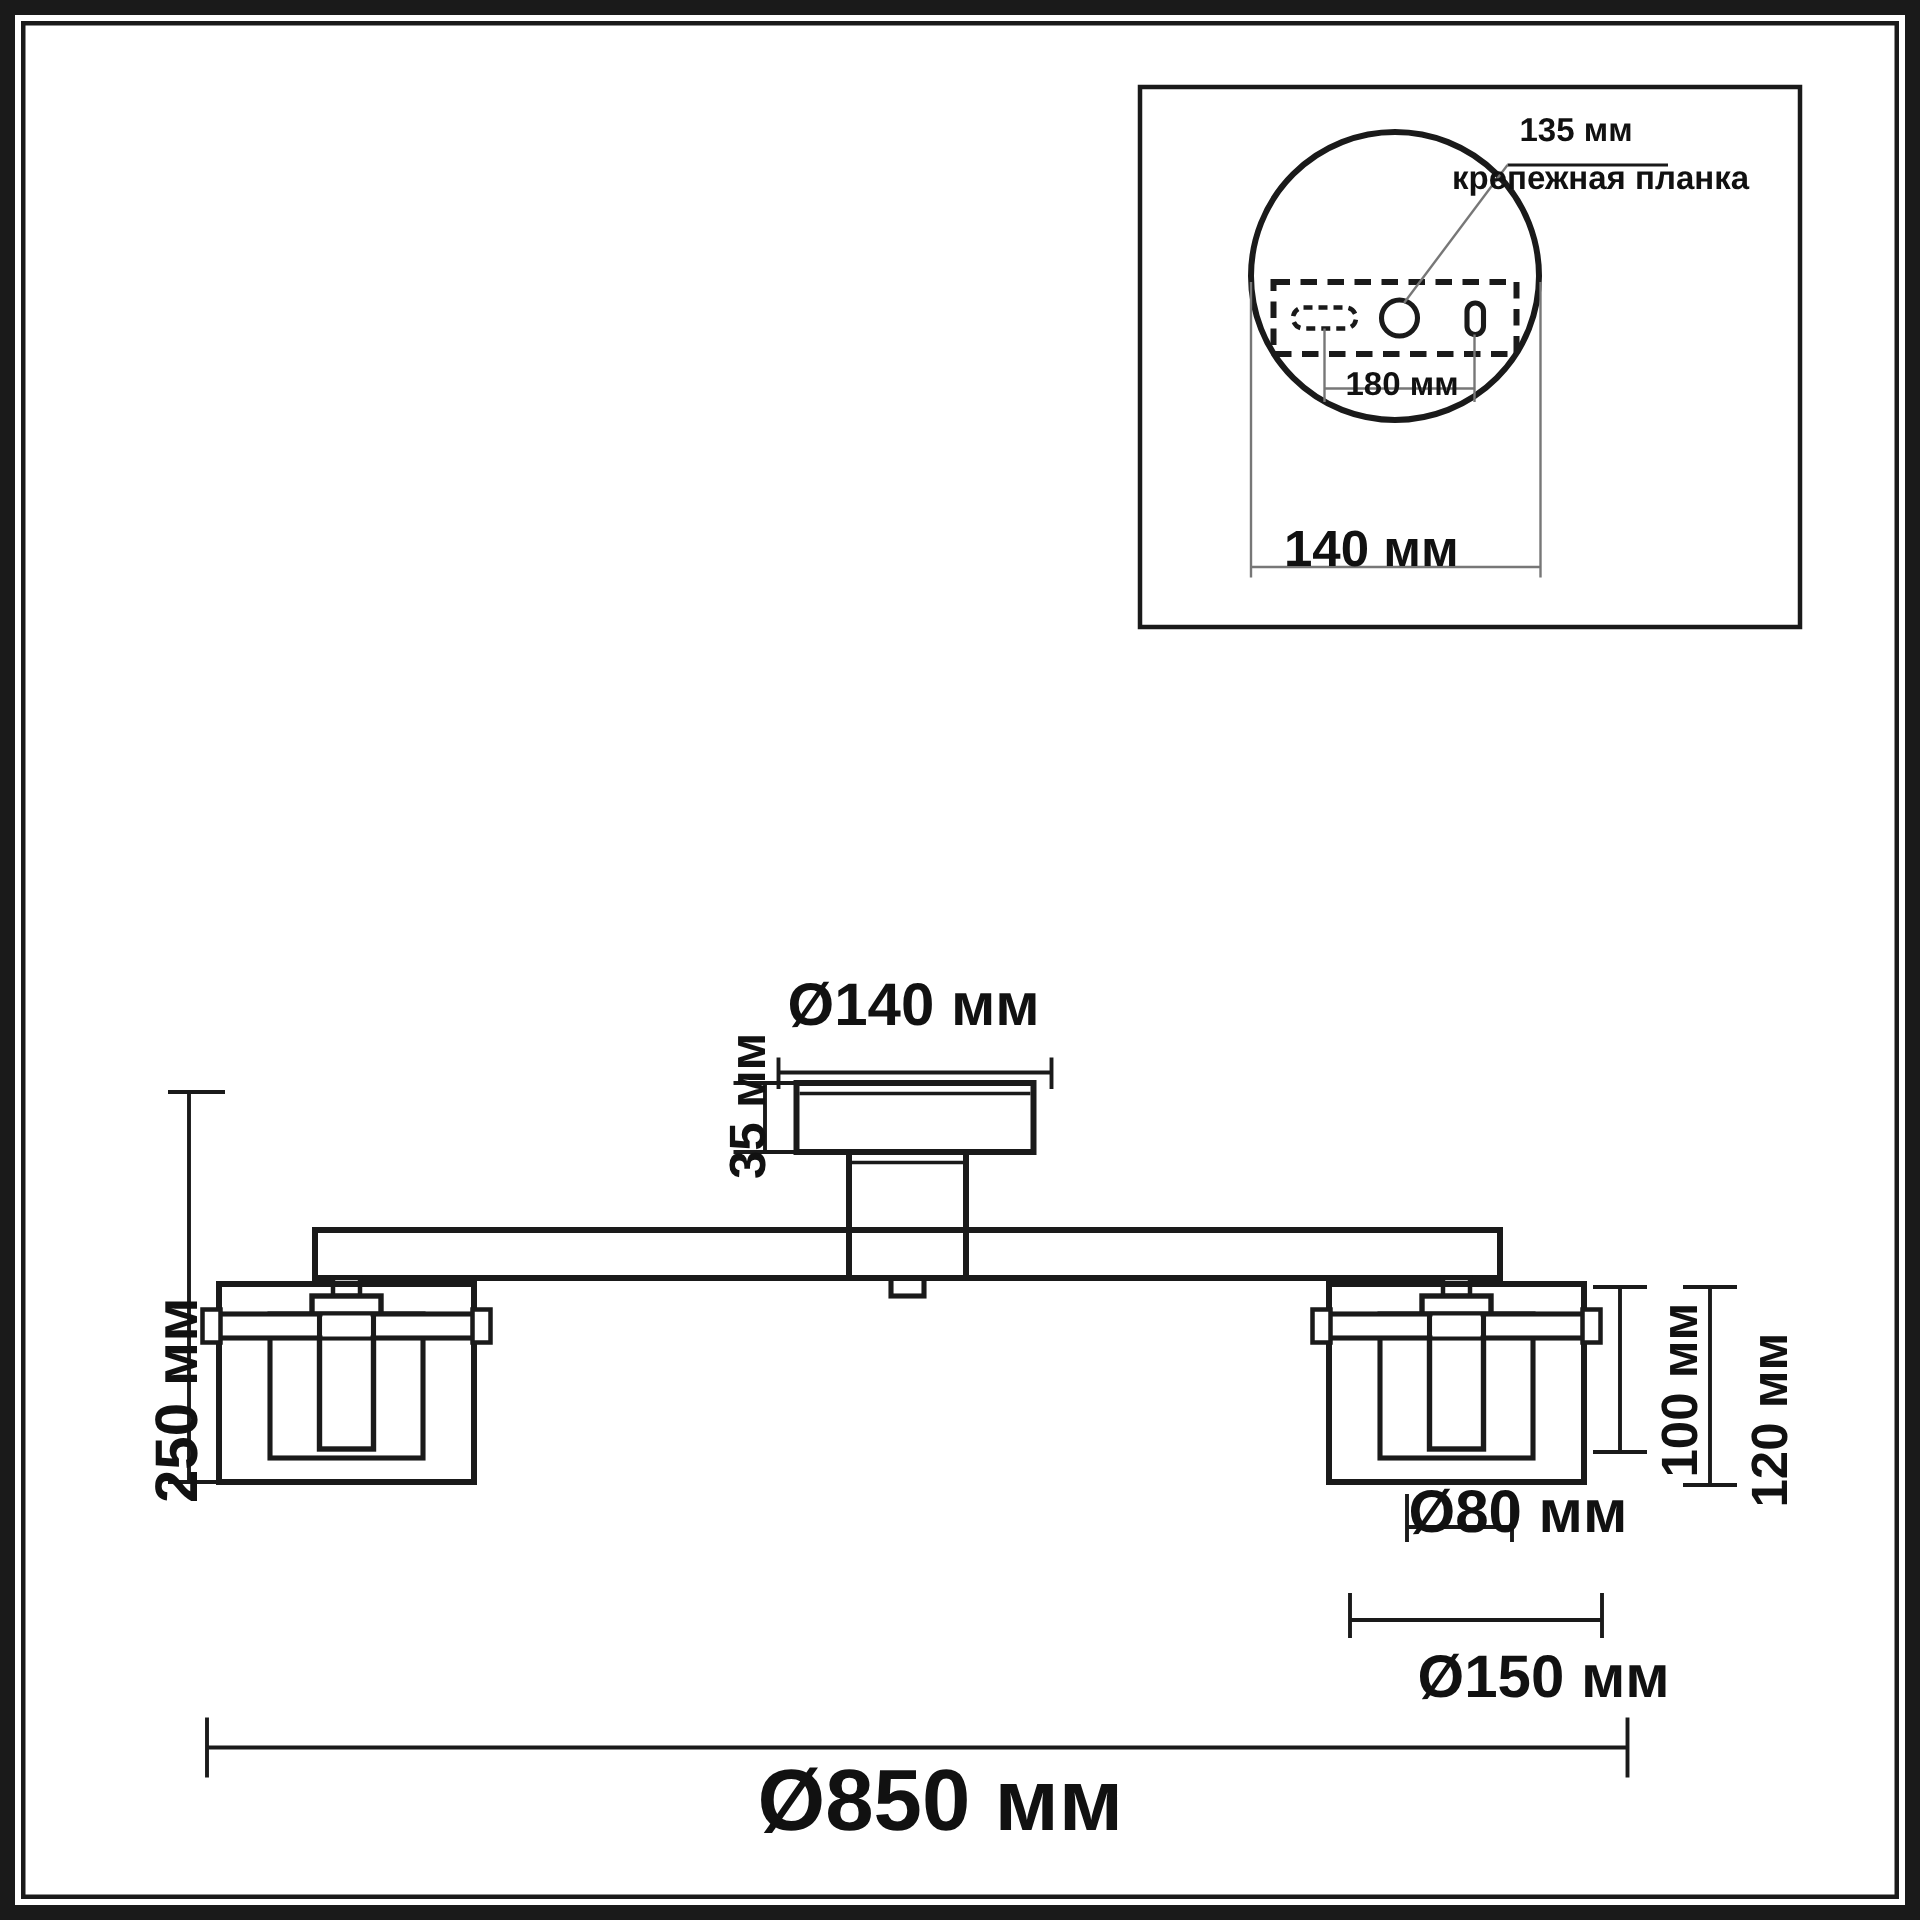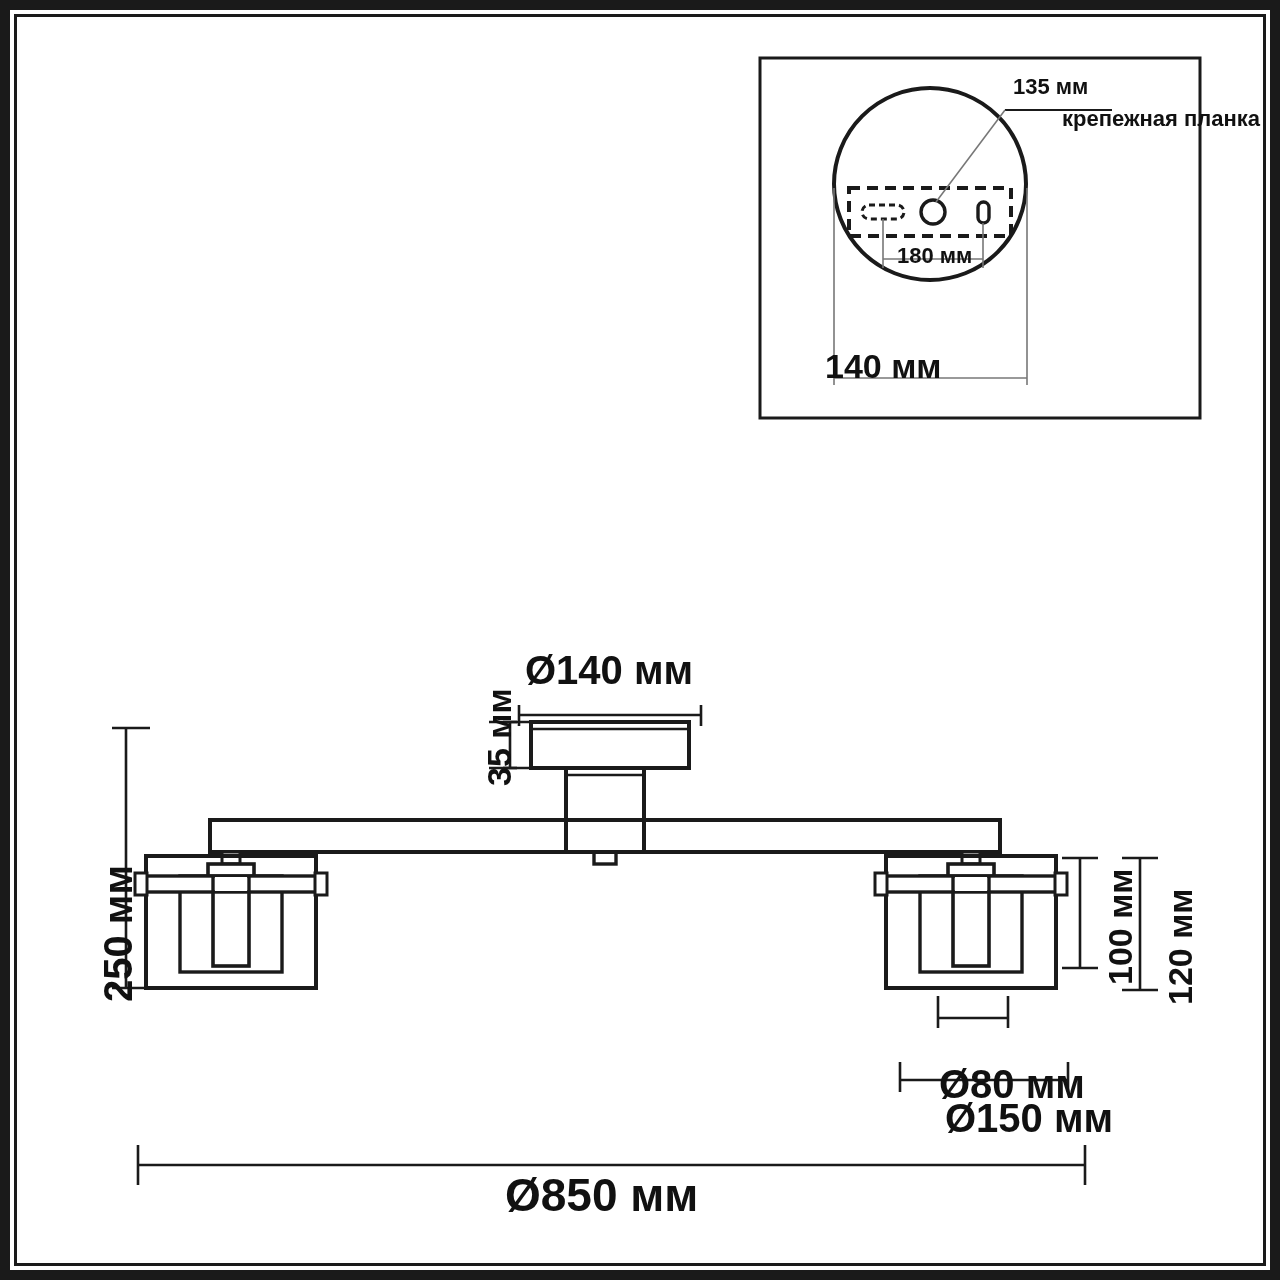--- a/index.html
+++ b/index.html
@@ -188,35 +188,35 @@
         <path d="M 138 1145 L 138 1185"></path>
         <path d="M 1085 1145 L 1085 1185"></path>
         <path d="M 138 1165 L 1085 1165"></path>
       </g>
 
     </g>
   </svg>
 
   <div class="lbl lbl-sm" style="left:1013px; top:76px;">135 мм</div>
 
-  <div class="lbl lbl-sm" style="left:1062px; top:108px;text-align:center;">крепежная планка</div>
+  <div class="lbl lbl-sm" style="left:968px; top:108px;text-align:center;">крепежная планка</div>
 
   <div class="lbl lbl-sm" style="left:897px; top:245px;">180 мм</div>
 
-  <div class="lbl lbl-mid" style="left:825px; top:349px;">140 мм</div>
+  <div class="lbl lbl-mid" style="left:856px; top:349px;">140 мм</div>
 
   <div class="lbl lbl-big" style="left:525px; top:650px;">Ø140 мм</div>
 
   <div class="lbl lbl-mid rot90ccw" style="left:482px; top:786px;">35 мм</div>
 
   <div class="lbl lbl-big rot90ccw" style="left:98px; top:1002px;">250 мм</div>
 
   <div class="lbl lbl-mid rot90ccw" style="left:1103px; top:985px;">100 мм</div>
 
   <div class="lbl lbl-mid rot90ccw" style="left:1163px; top:1005px;">120 мм</div>
 
-  <div class="lbl lbl-big" style="left:939px; top:1064px;">Ø80 мм</div>
+  <div class="lbl lbl-big" style="left:939px; top:988px;">Ø80 мм</div>
 
   <div class="lbl lbl-big" style="left:897px; top:1098px;margin-left:48px;">Ø150 мм</div>
 
-  <div class="lbl" style="left:505px; top:1172px; font-size:46px; font-weight:700;">Ø850 мм</div>
+  <div class="lbl" style="left:505px; top:1172px; font-size:58px; font-weight:700;">Ø850 мм</div>
 
 </div>
 
 </body></html>

